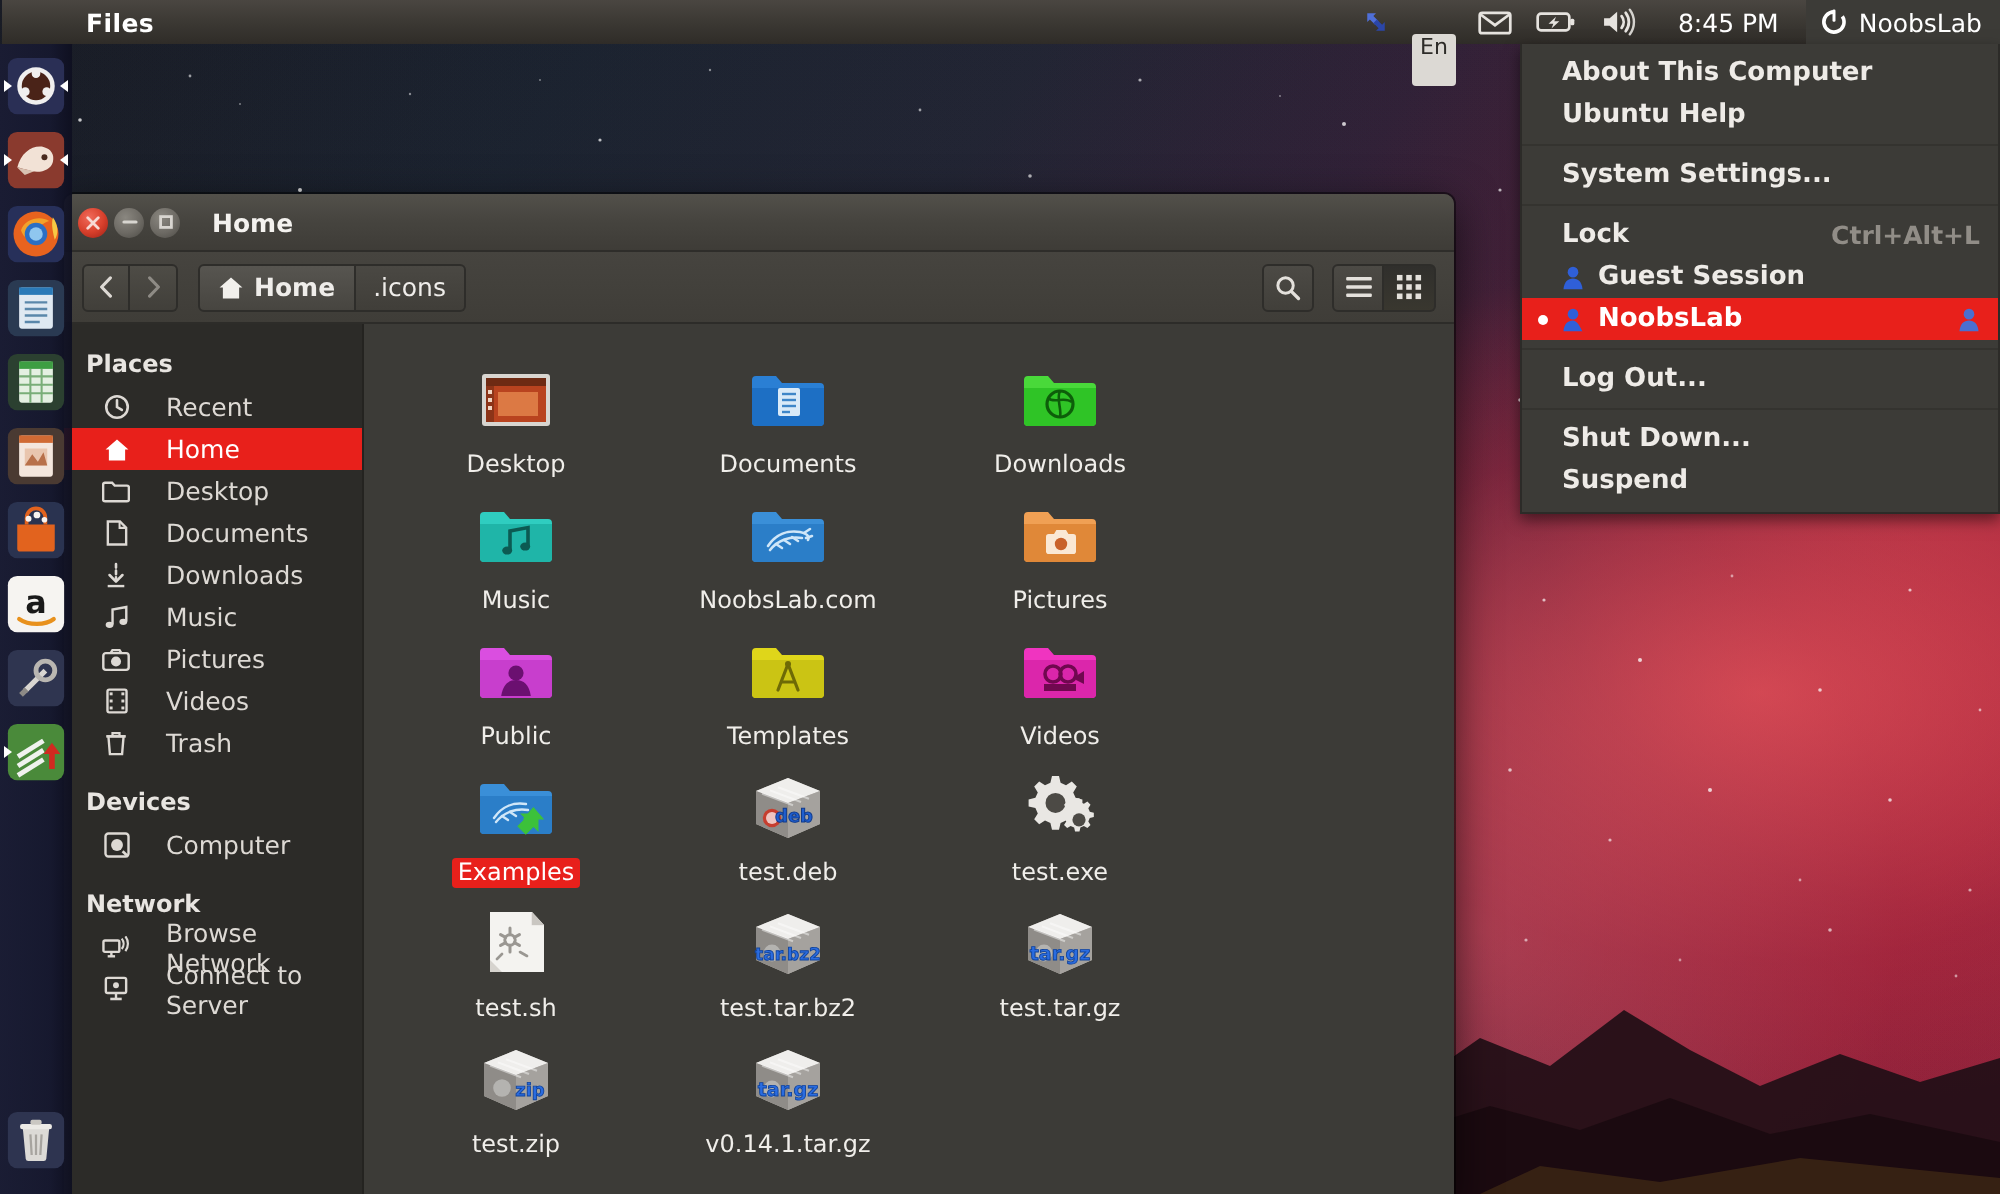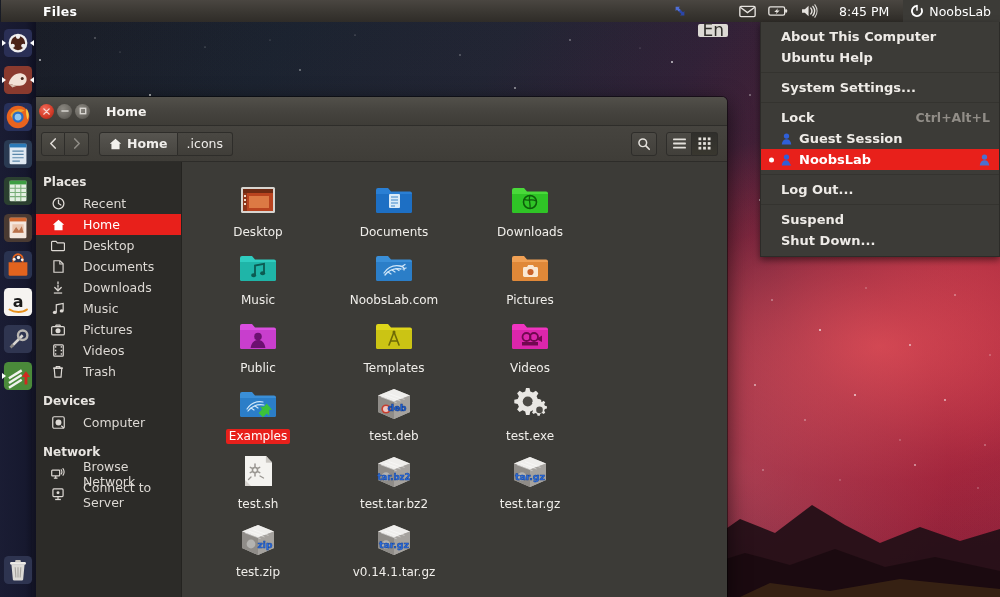--- a/index.html
+++ b/index.html
@@ -29,22 +29,22 @@
     background: linear-gradient(180deg, #4a4641 0%, #3b3833 52%, #2f2c28 100%);
     display: flex; 
     color: #f2f0ee; font-size: 12px; z-index: 40;
   }
   #panel-left { display: flex; align-items: center; height: 22px; padding-left: 42px; }
   .panel-app-name { font-weight: bold; font-size: 12.5px; color: #ffffff; letter-spacing: .2px; }
   #panel-right { margin-left: auto; display: flex; align-items: center; height: 22px; }
   .panel-item { display: flex; align-items: center; height: 22px; padding: 0 6px; gap: 4px; }
   .panel-item.kb { padding: 0 5px; }
   .kb-box {
-    background: #dcd9d4; color: #2e2c29; font-size: 17px; line-height: 13px;
-    padding: 0px 4px 0; border-radius: 2px; font-family: "DejaVu Sans", sans-serif; margin-top: 38px;
+    background: #dcd9d4; color: #2e2c29; font-size: 11px; line-height: 13px;
+    padding: 0px 4px 13px; border-radius: 2px; font-family: "DejaVu Sans", sans-serif; margin-top: 38px;
   }
   .clock { font-size: 12.5px; color: #fff; padding: 0 8px; }
   .session-item { background: #3c3b37; height: 22px; padding: 0 10px 0 7px; gap: 5px; }
   .session-name { font-size: 12.5px; color: #ffffff; }
 
   
   #session-menu {
     position: absolute; top: 22px; right: 0; width: 240px;
     background: #3c3b37; z-index: 45;
     border: 1px solid #2c2b28; border-top: none;
@@ -346,24 +346,24 @@
 
     <div class="menu-sep"></div>
 
     <div class="menu-row">
       <span class="mlabel">Log Out...</span>
     </div>
 
     <div class="menu-sep"></div>
 
     <div class="menu-row">
+      <span class="mlabel">Shut Down...</span>
+    </div>
+    <div class="menu-row">
       <span class="mlabel">Suspend</span>
-    </div>
-    <div class="menu-row">
-      <span class="mlabel">Shut Down...</span>
     </div>
   </div>
 
   <div id="launcher">
 
     <div class="launcher-icon" style="margin-top:5px;">
       <span class="li-arrow-l"></span>
         <span class="li-arrow-r"></span>
       <svg width="30" height="30" viewBox="0 0 32 32">
         <rect x="1" y="1" width="30" height="30" rx="5" fill="#2a2f55"></rect>

